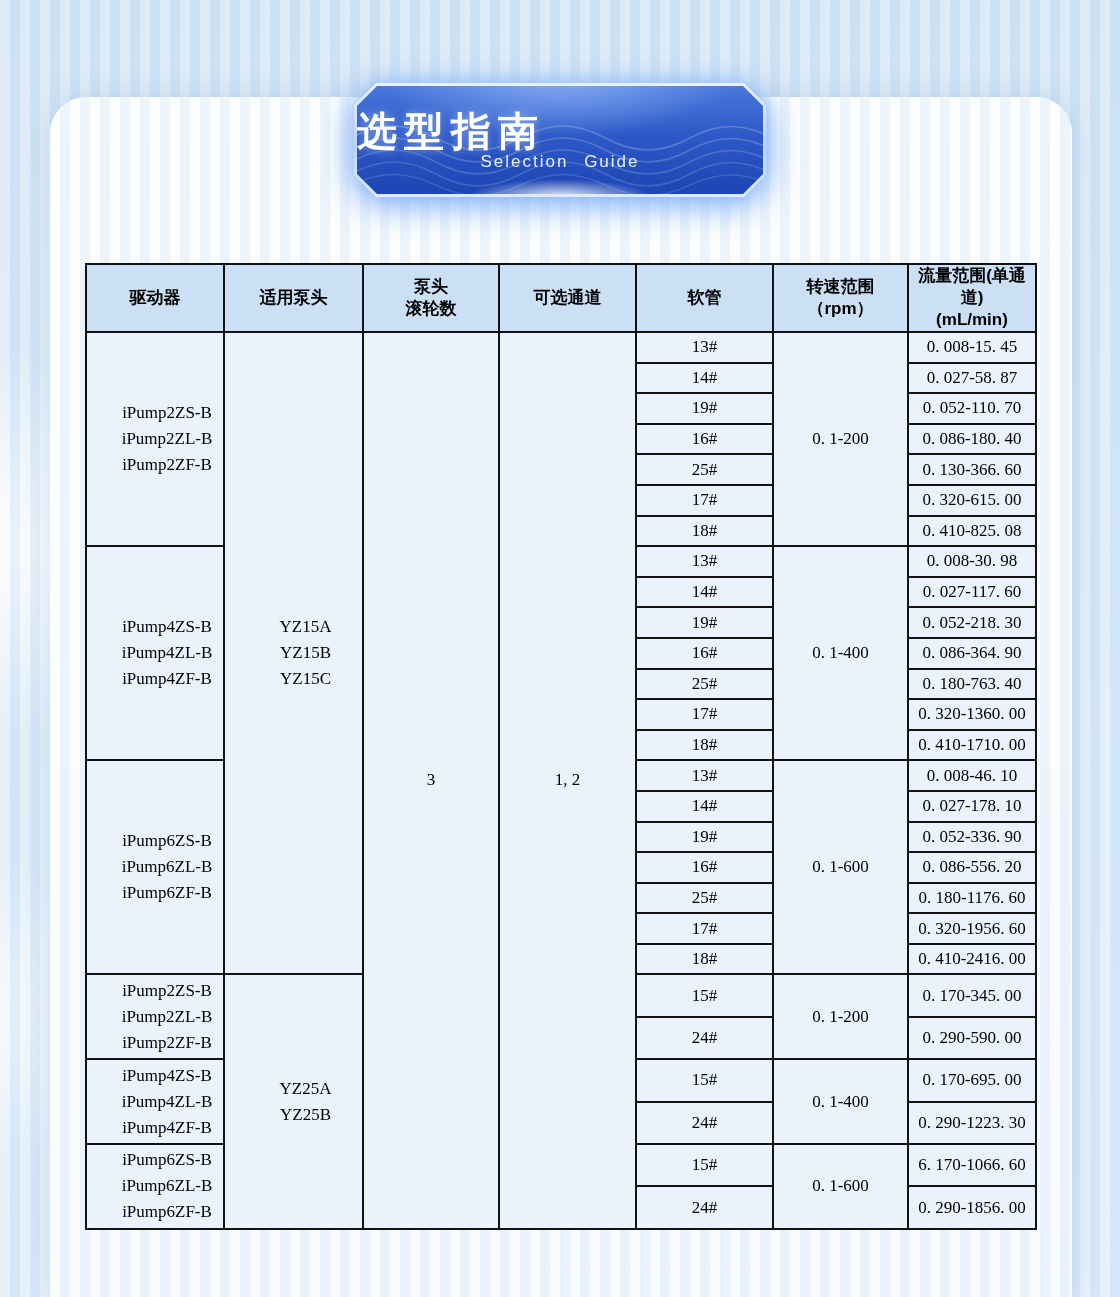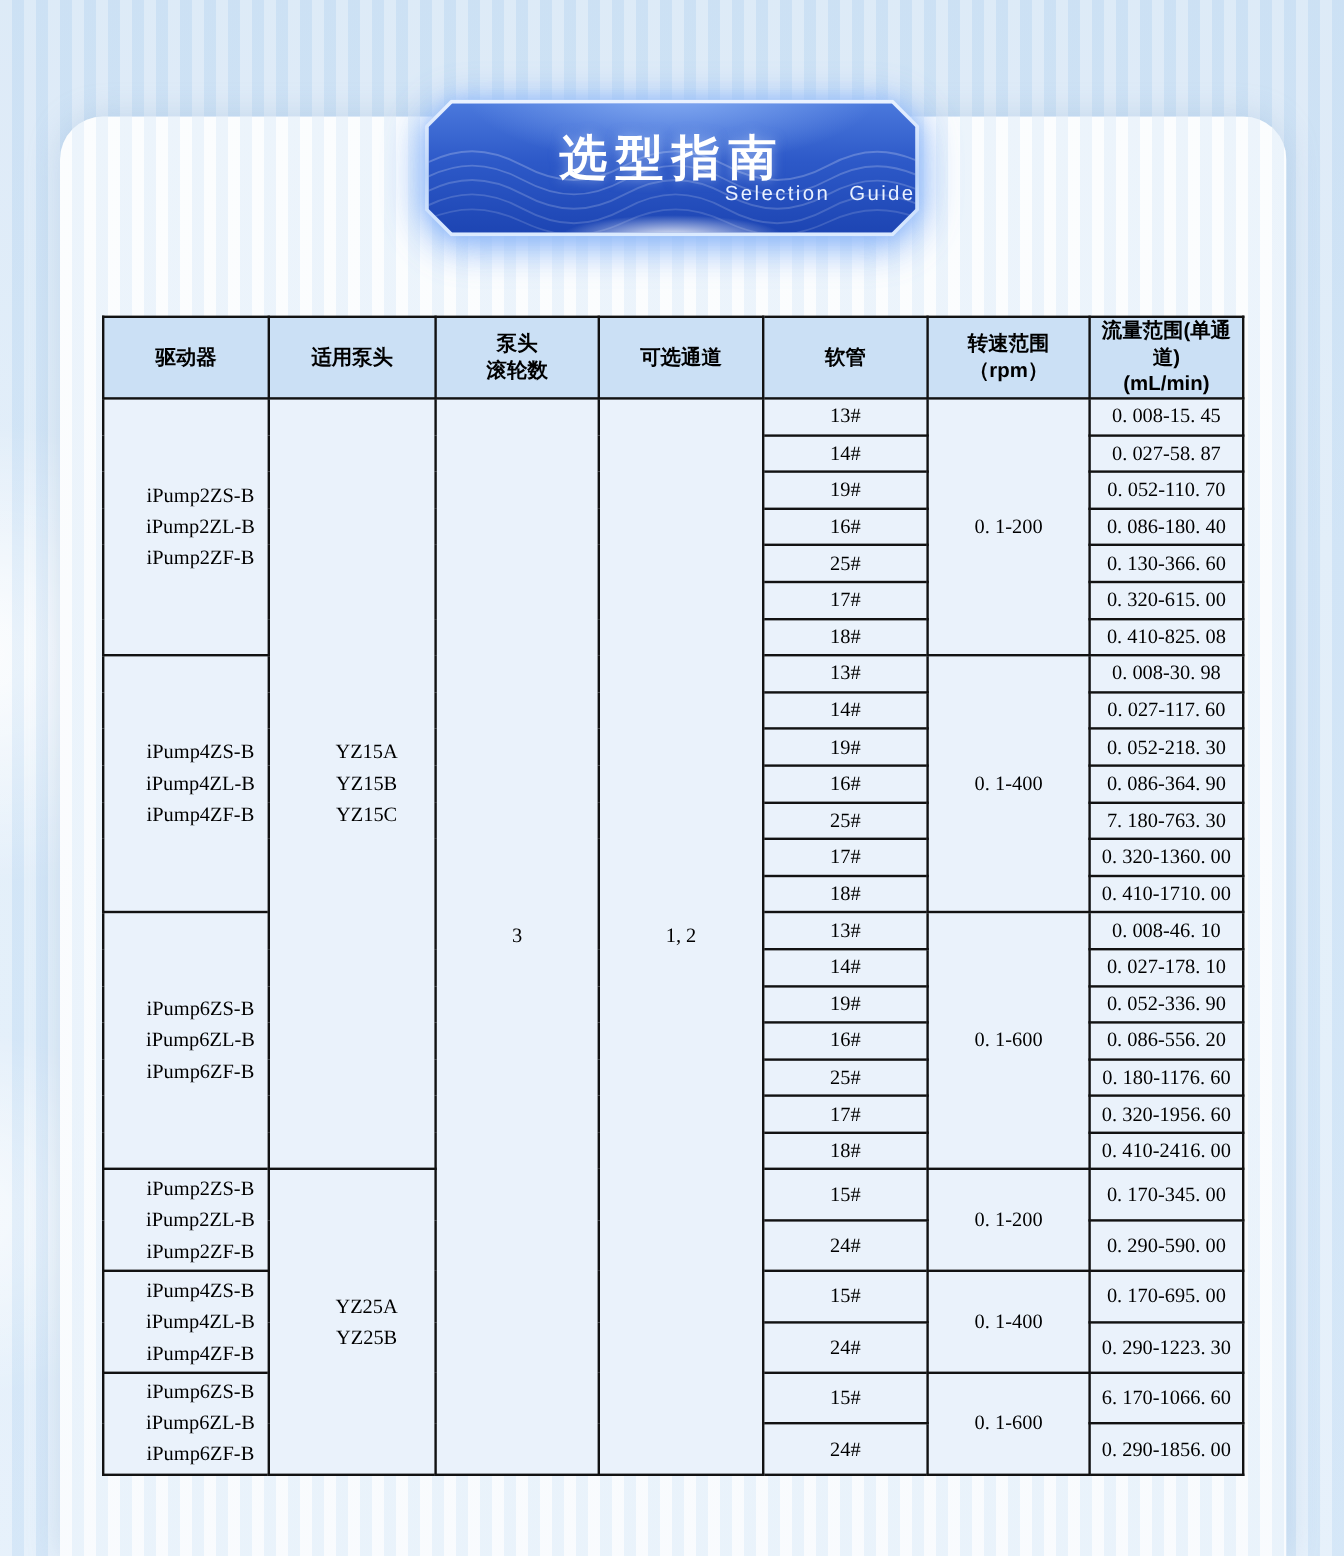--- a/index.html
+++ b/index.html
@@ -28,24 +28,24 @@
     clip-path:polygon(22px 0,calc(100% - 22px) 0,100% 22px,100% calc(100% - 22px),calc(100% - 22px) 100%,22px 100%,0 calc(100% - 22px),0 22px);
     background:linear-gradient(180deg,#eaf2ff 0%,#bcd4fa 55%,#dcebff 100%);}
   .banner-fill{position:absolute;inset:3px;
     clip-path:polygon(20px 0,calc(100% - 20px) 0,100% 20px,100% calc(100% - 20px),calc(100% - 20px) 100%,20px 100%,0 calc(100% - 20px),0 20px);
     background:
       radial-gradient(280px 100px at 50% -10%, rgba(140,178,245,.9), rgba(140,178,245,0) 62%),
       linear-gradient(180deg,#4a78dc 0%,#2d59c8 45%,#1d45b3 100%);}
   .banner-waves{position:absolute;left:0;bottom:0;width:100%;height:78px;}
   .banner-glow{position:absolute;left:18%;right:18%;bottom:-4px;height:26px;
     background:radial-gradient(50% 100% at 50% 100%, rgba(255,255,255,.95), rgba(255,255,255,0) 72%);}
-  .banner-title{position:absolute;left:0;width:100%;top:18px;text-align:center;
+  .banner-title{position:absolute;left:0;width:100%;top:18px;
     color:#ffffff;font-size:40px;font-weight:700;letter-spacing:7px;
     text-shadow:0 0 10px rgba(205,225,255,.55);}
-  .banner-sub{position:absolute;left:0;width:100%;top:66px;text-align:right;
+  .banner-sub{position:absolute;left:0;width:100%;top:66px;text-align:center;
     color:#e9f1ff;font-size:17px;letter-spacing:2px;word-spacing:9px;}
   
   .tbl-wrap{position:absolute;left:85px;top:263px;}
   table{border-collapse:collapse;table-layout:fixed;width:950px;}
   col.c1{width:138px}col.c2{width:139px}col.c3{width:136px}col.c4{width:137px}
   col.c5{width:137px}col.c6{width:135px}col.c7{width:128px}
   th,td{border:2px solid #121212;text-align:center;vertical-align:middle;padding:0;color:#000;}
   thead tr{height:50px;}
   th{background:#cbe0f5;font-family:"Liberation Sans","DejaVu Sans",sans-serif;
      font-weight:700;font-size:17px;line-height:22px;}
@@ -177,21 +177,21 @@
         <tr class="rA">
             <td>19#</td>
             <td>0. 052-218. 30</td>
           </tr>
         <tr class="rA">
             <td>16#</td>
             <td>0. 086-364. 90</td>
           </tr>
         <tr class="rA">
             <td>25#</td>
-            <td>7. 180-763. 30</td>
+            <td>0. 180-763. 40</td>
           </tr>
         <tr class="rA">
             <td>17#</td>
             <td>0. 320-1360. 00</td>
           </tr>
         <tr class="rA">
             <td>18#</td>
             <td>0. 410-1710. 00</td>
           </tr>
 

